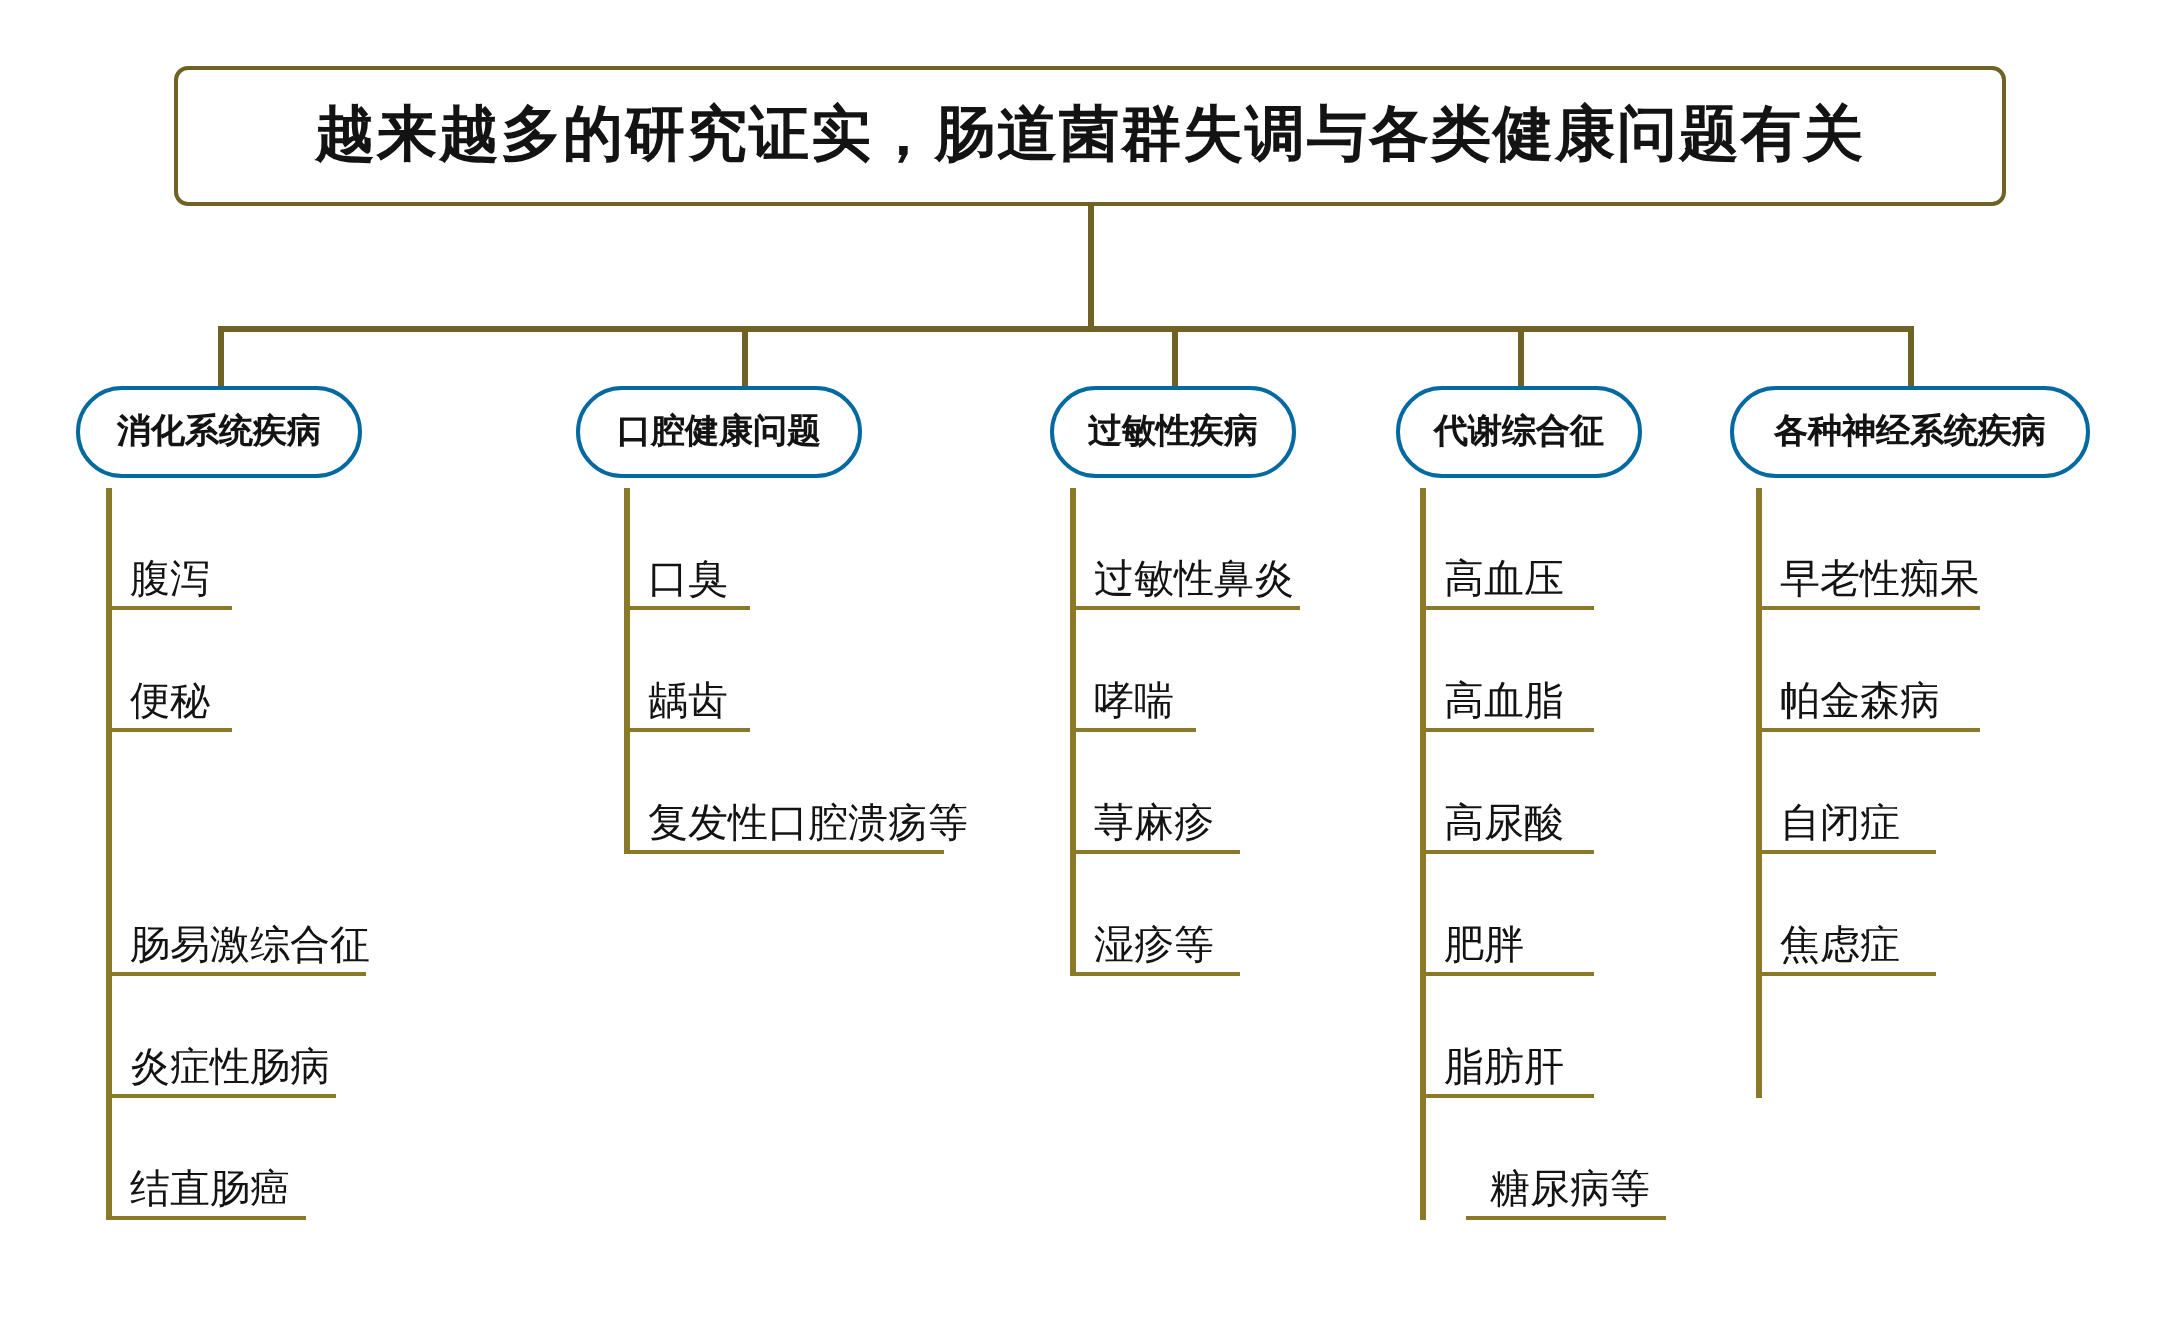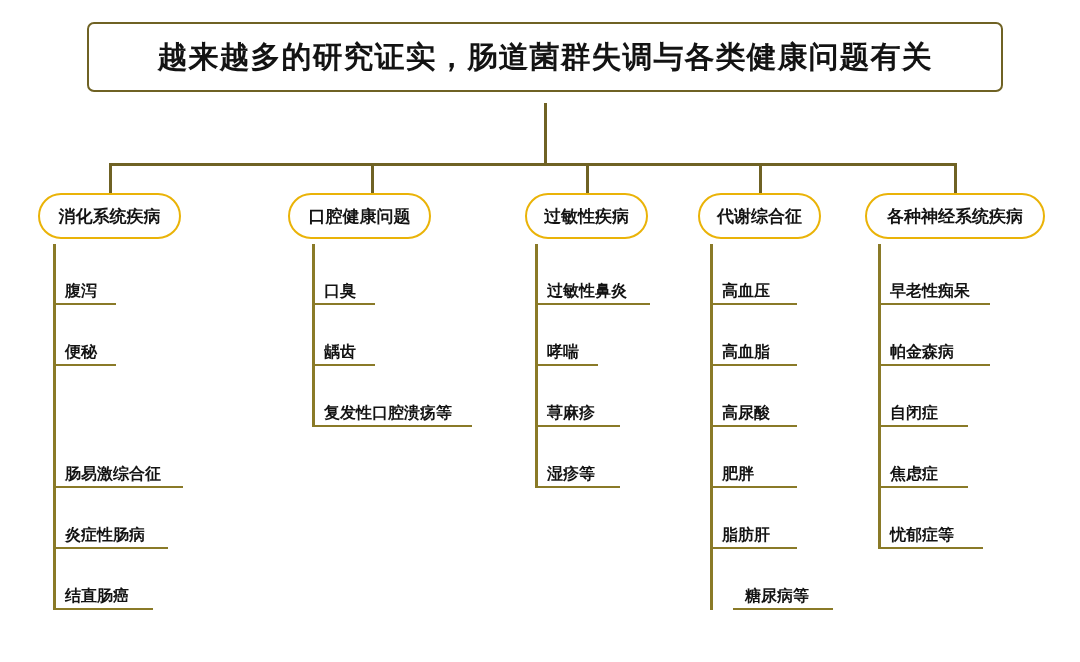--- a/index.html
+++ b/index.html
@@ -16,21 +16,21 @@
     width: 1080px;
     height: 662px;
     background: #ffffff;
     overflow: hidden;
   }
 
   
   .title-box {
     position: absolute;
     left: 87px;
-    top: 22px;
+    top: 33px;
     width: 916px;
     height: 70px;
     box-sizing: border-box;
     border: 2px solid #6f6224;
     border-radius: 7px;
     background: #ffffff;
     display: flex;
     align-items: center;
     justify-content: center;
   }
@@ -52,21 +52,21 @@
   .hline {
     position: absolute;
     height: 3px;
     background: #6f6224;
   }
 
   
   .node {
     position: absolute;
     box-sizing: border-box;
-    border: 2px solid #eab308;
+    border: 2px solid #0369a1;
     border-radius: 26px;
     background: #ffffff;
     height: 46px;
     display: flex;
     align-items: center;
     justify-content: center;
   }
   .node-label {
     font-size: 17px;
     font-weight: 700;
@@ -88,22 +88,22 @@
   }
   .leaf {
     position: absolute;
     left: 0;
     height: 61px;
   }
   .leaf-label {
     position: absolute;
     left: 12px;
     bottom: 6px;
-    font-size: 16px;
-    font-weight: 700;
+    font-size: 20px;
+    font-weight: 400;
     color: #131313;
     white-space: nowrap;
     line-height: 1;
   }
   .leaf-underline {
     position: absolute;
     left: 0;
     bottom: 0;
     height: 2px;
     background: #8a7a28;
@@ -239,20 +239,16 @@
           <div class="leaf-underline" style="width: 112px;"></div>
         </div>
         <div class="leaf" style="top: 122px; width: 90px;">
           <div class="leaf-label">自闭症</div>
           <div class="leaf-underline" style="width: 90px;"></div>
         </div>
         <div class="leaf" style="top: 183px; width: 90px;">
           <div class="leaf-label">焦虑症</div>
           <div class="leaf-underline" style="width: 90px;"></div>
         </div>
-        <div class="leaf" style="top: 244px; width: 105px;">
-          <div class="leaf-label">忧郁症等</div>
-          <div class="leaf-underline" style="width: 105px;"></div>
-        </div>
       </div>
     </div>
 
 </div>
 
 </body></html>

